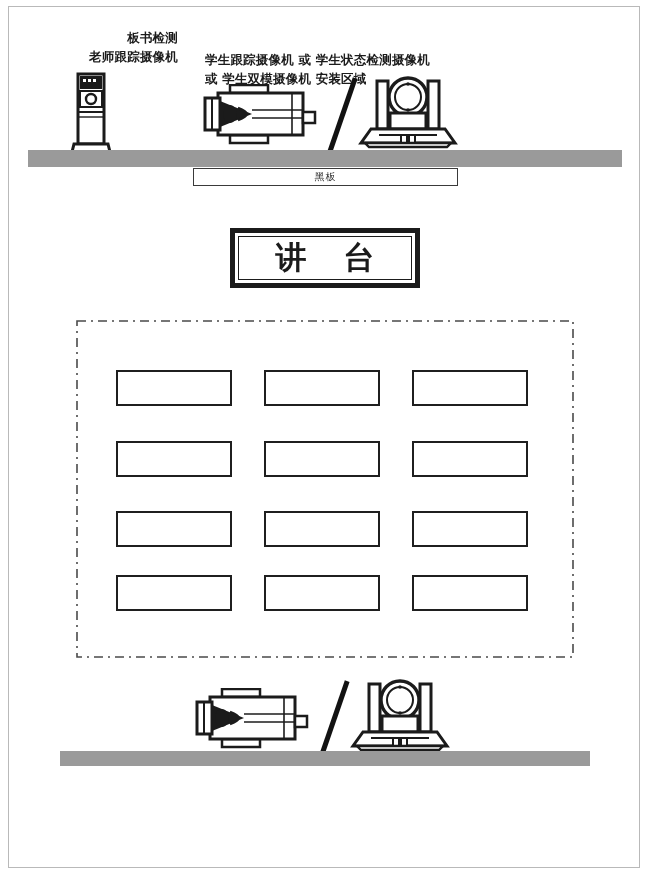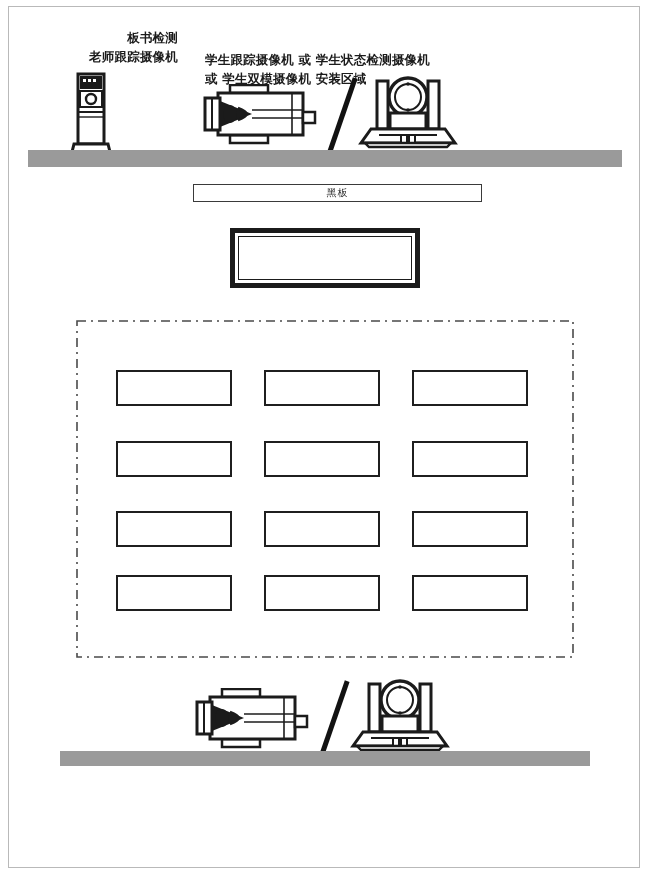--- a/index.html
+++ b/index.html
@@ -198,26 +198,27 @@
       <path d="M22 62 L80 62" stroke="#1b1b1b" stroke-width="1.8"></path>
 
       <rect x="44" y="62" width="6" height="8" fill="#ffffff" stroke="#1b1b1b" stroke-width="2"></rect>
       <rect x="52" y="62" width="6" height="8" fill="#ffffff" stroke="#1b1b1b" stroke-width="2"></rect>
       <path d="M8 70 L94 70 L90 74 L12 74 Z" fill="#ffffff" stroke="#1b1b1b" stroke-width="2.4"></path>
     </svg>
   </div>
 
   <div class="wall" style="left:28px; top:150px; width:594px; height:17px;"></div>
 
-  <div id="blackboard" style="left:193px; top:168px; width:289px; height:18px;margin-top:16px;">
+  <div id="blackboard" style="left:193px; top:168px; width:265px; height:18px;">
     <span>黑板</span>
   </div>
 
   <div id="podium" style="left:230px; top:228px; width:190px; height:60px;">
     <div id="podium-inner"></div>
+    <span>讲 台</span>
   </div>
 
   <div id="student-zone" style="left:76px; top:320px; width:498px; height:338px;">
     <svg width="498" height="338" viewBox="0 0 498 338" style="position:absolute; left:0; top:0;" xmlns="http://www.w3.org/2000/svg">
       <rect x="1" y="1" width="496" height="336" fill="none" stroke="#4a4a4a" stroke-width="1.6" stroke-dasharray="9 5 2 5" stroke-linecap="butt"></rect>
     </svg>
   </div>
 
   <div class="desk" style="left:116px; top:370px; width:116px; height:36px;"></div>
   <div class="desk" style="left:264px; top:370px; width:116px; height:36px;"></div>

